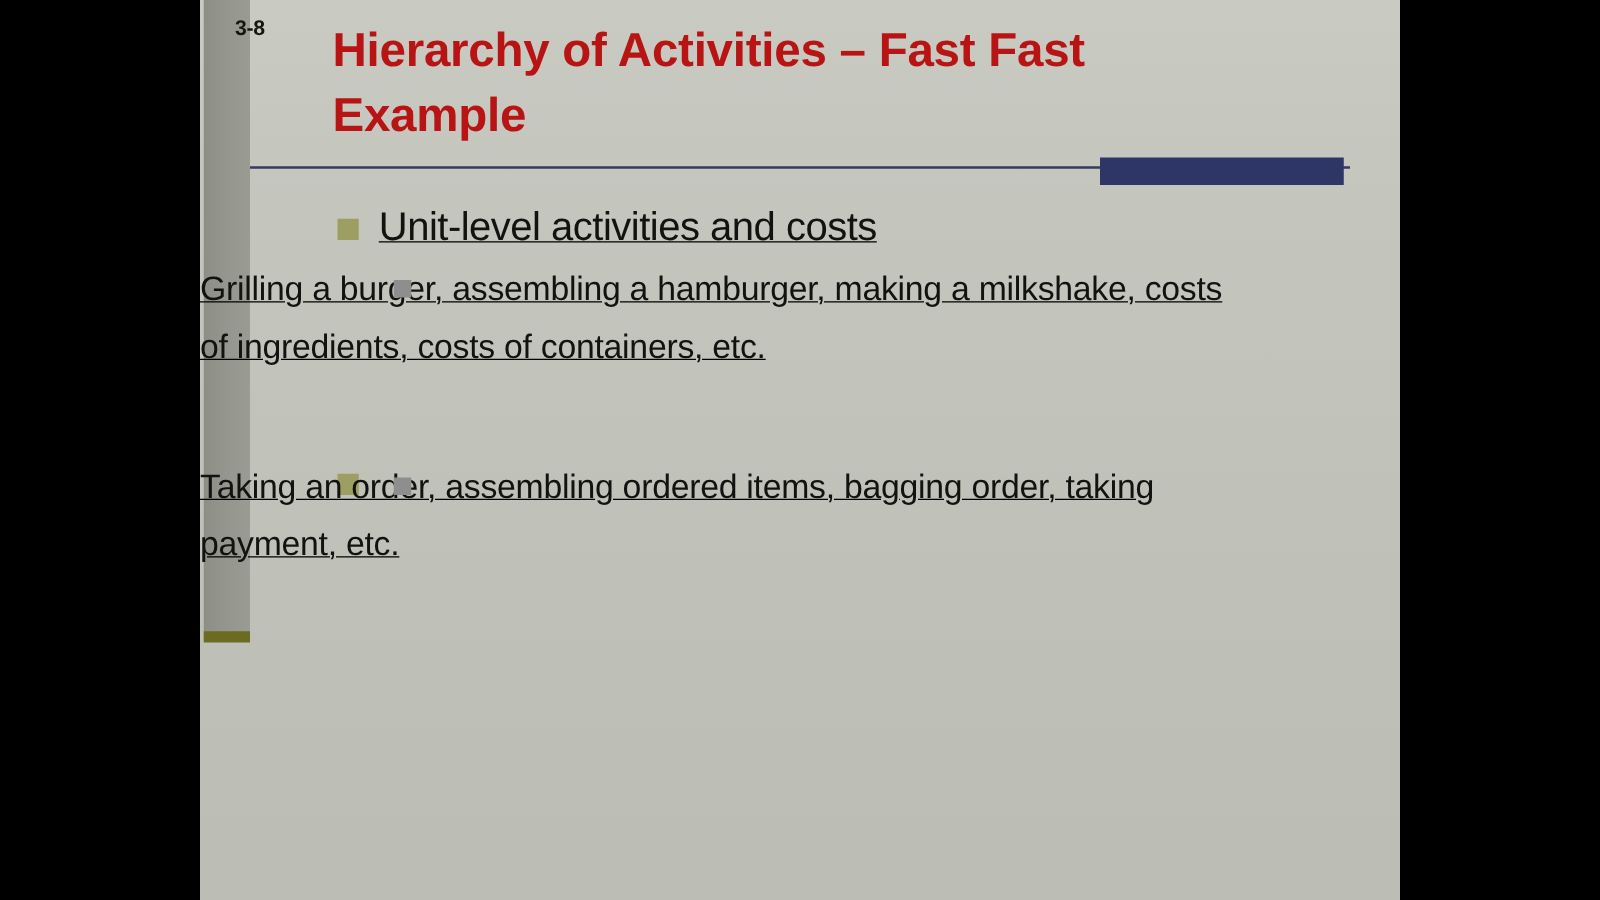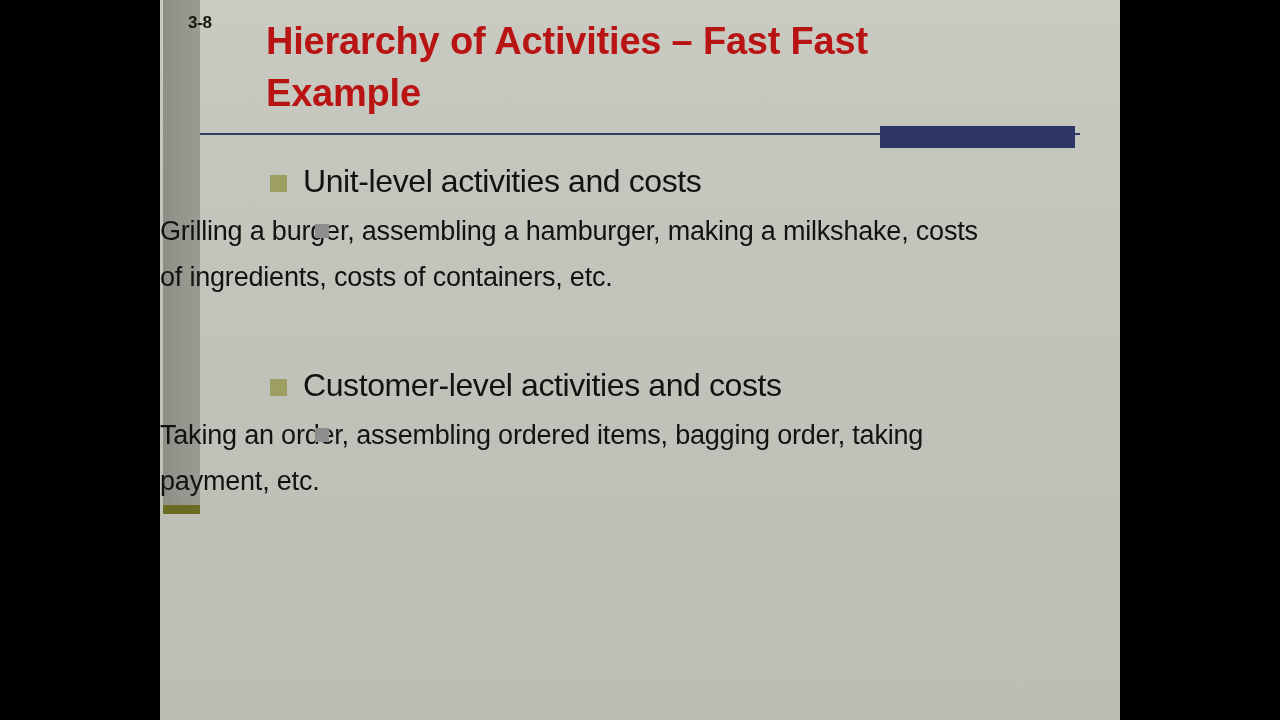--- a/index.html
+++ b/index.html
@@ -101,20 +101,21 @@
     height: 22px;
     background: #2e3667;
   }
 
   
   .body {
     position: absolute;
     left: 0;
     top: 158px;
     width: 900px;
+    text-decoration: underline;
   }
 
   .level1 {
     position: relative;
     padding-left: 143px;
     margin-bottom: 4px;
   }
   .level1 .bullet {
     position: absolute;
     left: 110px;
@@ -180,21 +181,20 @@
 
       <div class="level2">
         <span class="bullet"></span>
         <span class="text">Grilling a burger, assembling a hamburger, making a milkshake, costs of ingredients, costs of containers, etc.</span>
       </div>
 
       <div class="group-gap"></div>
 
       <div class="level1">
         <span class="bullet"></span>
-        <span class="text">Customer-level activities and costs</span>
       </div>
 
       <div class="level2">
         <span class="bullet"></span>
         <span class="text">Taking an order, assembling ordered items, bagging order, taking payment, etc.</span>
       </div>
 
     </div>
   </div>
 </div>

